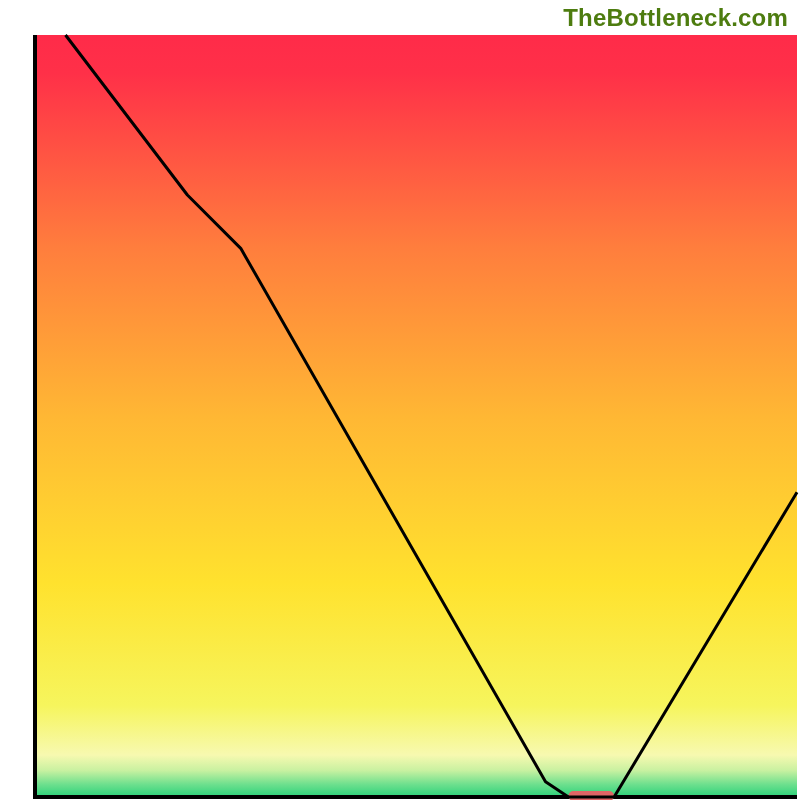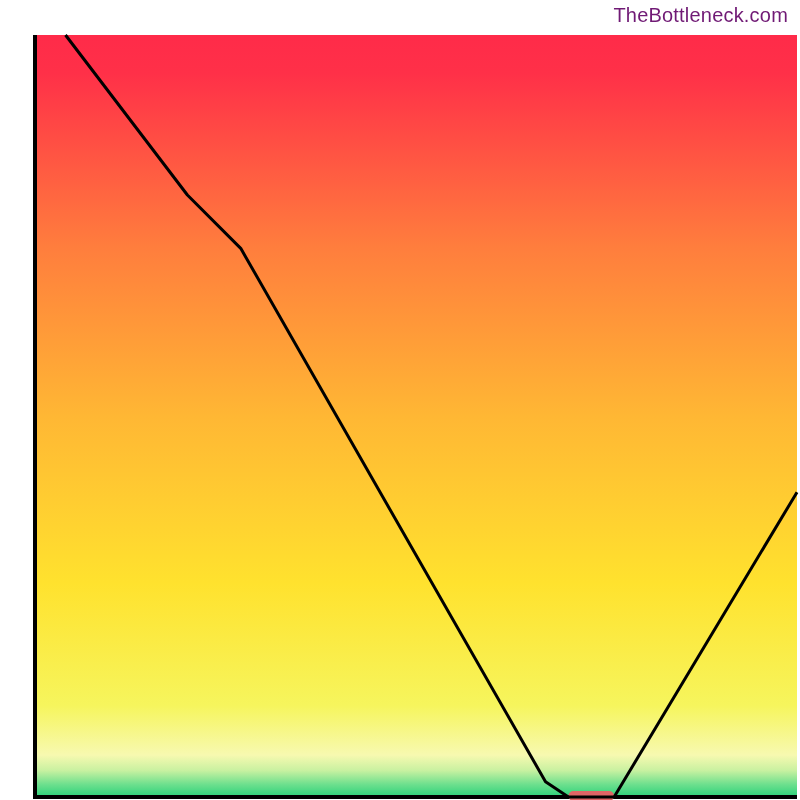--- a/index.html
+++ b/index.html
@@ -13,24 +13,24 @@
   .chart-container {
     position: relative;
     width: 800px;
     height: 800px;
   }
   .watermark {
     position: absolute;
     top: 4px;
     right: 12px;
     font-family: Arial, Helvetica, sans-serif;
-    font-size: 20px;
-    color: #701a75;
+    font-size: 24px;
+    color: #4d7c0f;
     letter-spacing: 0.2px;
-    font-weight: 400;
+    font-weight: 700;
     z-index: 5;
   }
   svg {
     position: absolute;
     top: 0;
     left: 0;
   }
 </style>
 </head>
 <body>

